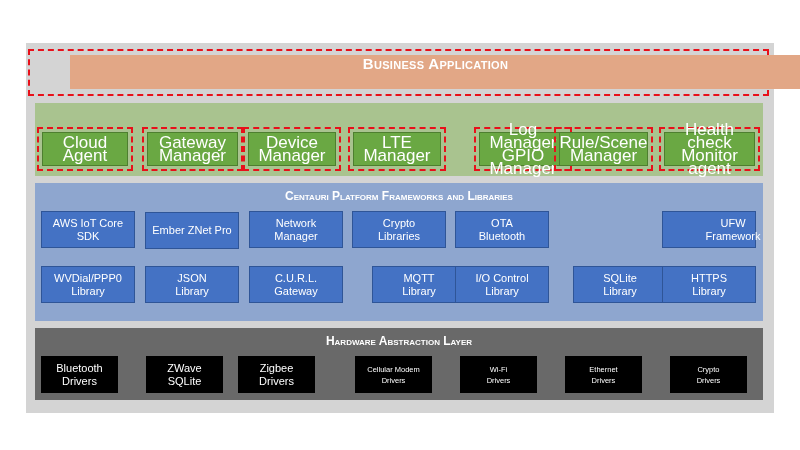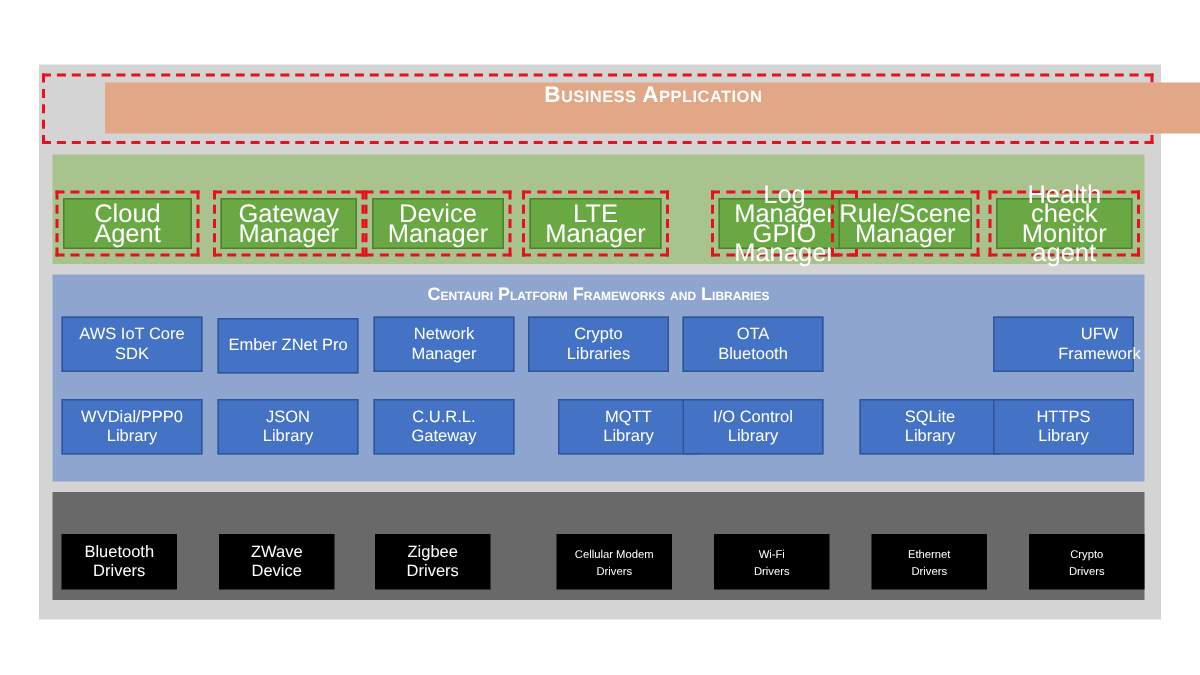--- a/index.html
+++ b/index.html
@@ -64,21 +64,21 @@
       position: absolute; left: 35px; top: 328px; width: 728px; height: 72px;
       background: #696969;
     }
     .hal .band-title { top: 6px; }
     .drv {
       position: absolute; top: 28px; width: 77px; height: 37px; box-sizing: border-box;
       background: #000000; color: #ffffff;
       display: flex; align-items: center; justify-content: center; text-align: center;
       white-space: pre-line; font-size: 11px; line-height: 13px;
     }
-    .drv.small { font-size: 7.5px; line-height: 11px; margin-left: 16px; }
+    .drv.small { font-size: 7.5px; line-height: 11px; }
   </style>
 </head>
 <body>
 
 <div class="outer"></div>
 
 <div class="biz-dash"></div>
 <div class="biz">
   <span class="smallcaps">Business Application</span>
 </div>
@@ -140,26 +140,27 @@
 Library</div>
   <div class="lib" style="left:420px;top:83px;">I/O Control
 Library</div>
   <div class="lib" style="left:538px;top:83px;text-align:right;">SQLite
 Library</div>
   <div class="lib" style="left:627px;top:83px;">HTTPS
 Library</div>
 </div>
 
 <div class="hal">
+  <div class="band-title">Hardware Abstraction Layer</div>
 
   <div class="drv" style="left:6px;">Bluetooth
 Drivers</div>
   <div class="drv" style="left:111px;">ZWave
-Device</div>
-  <div class="drv" style="left:215px;text-align:center;">Zigbee
+SQLite</div>
+  <div class="drv" style="left:203px;text-align:center;">Zigbee
 Drivers</div>
   <div class="drv small" style="left:320px;">Cellular Modem
 Drivers</div>
   <div class="drv small" style="left:425px;">Wi-Fi
 Drivers</div>
   <div class="drv small" style="left:530px;">Ethernet
 Drivers</div>
   <div class="drv small" style="left:635px;">Crypto
 Drivers</div>
 </div>

